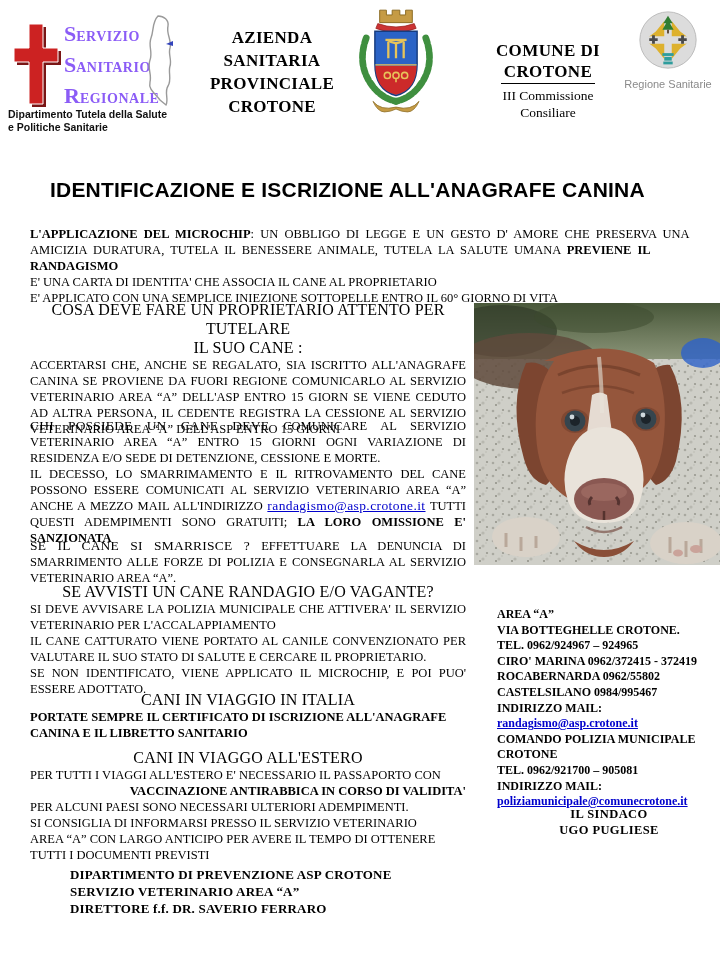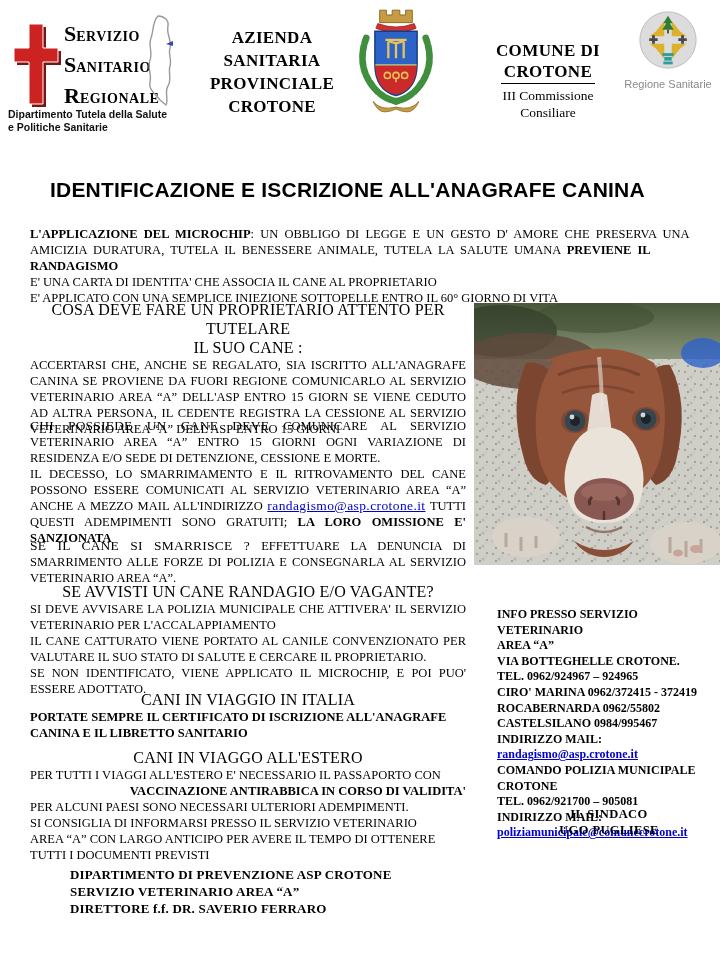--- a/index.html
+++ b/index.html
@@ -2,21 +2,21 @@
 <html><head>
 <meta charset="utf-8">
 <style>
   html,body{margin:0;padding:0;background:#ffffff;}
   #page{position:relative;width:720px;height:960px;background:#ffffff;overflow:hidden;
         font-family:"Liberation Serif",serif;color:#000;}
   .abs{position:absolute;}
 
   
   #ssr-text{left:64px;top:20px;line-height:28px;white-space:nowrap;}
-  .ssr-line{font-weight:bold;color:#000000;}
+  .ssr-line{font-weight:bold;color:#8b5cf6;}
   .ssr-big{font-size:22px;}
   .ssr-rest{font-size:14px;letter-spacing:.5px;}
   #ssr-dept{left:8px;top:108px;font-family:"Liberation Sans",sans-serif;
             font-weight:bold;font-size:10.5px;line-height:13px;color:#111;}
   #asp-title{left:196px;top:26px;width:152px;text-align:center;font-weight:bold;
              font-size:17px;line-height:23px;letter-spacing:.3px;}
   #comune-blk{left:478px;top:40px;width:140px;text-align:center;}
   .comune-big{font-weight:bold;font-size:17px;line-height:21px;letter-spacing:.4px;}
   .comune-underline{display:inline-block;border-bottom:1.5px solid #000;padding:0 3px 1px 3px;}
   .comune-sub{font-weight:normal;font-size:13.5px;line-height:17px;}
@@ -224,21 +224,20 @@
     <path d="M100 238 q30 18 60 0 q-12 16 -30 16 q-18 0 -30 -16" fill="#8a4f38"></path>
     <ellipse cx="52" cy="234" rx="34" ry="20" fill="#d9d2c8"></ellipse>
     <path d="M32 230 v14 M47 234 v14 M62 233 v12" stroke="#b9a89a" stroke-width="3" fill="none"></path>
     <ellipse cx="212" cy="240" rx="36" ry="21" fill="#d9d2c8"></ellipse>
     <path d="M196 234 v16 M212 238 v16 M227 236 v14" stroke="#b9a89a" stroke-width="3" fill="none"></path>
     <ellipse cx="222" cy="246" rx="6" ry="4" fill="#caa39a"></ellipse>
     <ellipse cx="204" cy="250" rx="5" ry="3.5" fill="#caa39a"></ellipse>
   </svg>
 
   <div class="abs" id="contact">
-    <div>INFO PRESSO SERVIZIO VETERINARIO</div>
     <div>AREA “A”</div>
     <div>VIA BOTTEGHELLE CROTONE.</div>
     <div>TEL.  0962/924967 – 924965</div>
     <div>CIRO' MARINA 0962/372415 - 372419</div>
     <div>ROCABERNARDA 0962/55802</div>
     <div>CASTELSILANO 0984/995467</div>
     <div>INDIRIZZO MAIL:</div>
     <a class="contact-mail" href="#">randagismo@asp.crotone.it</a>
     <div>COMANDO POLIZIA MUNICIPALE</div>
     <div>CROTONE</div>

